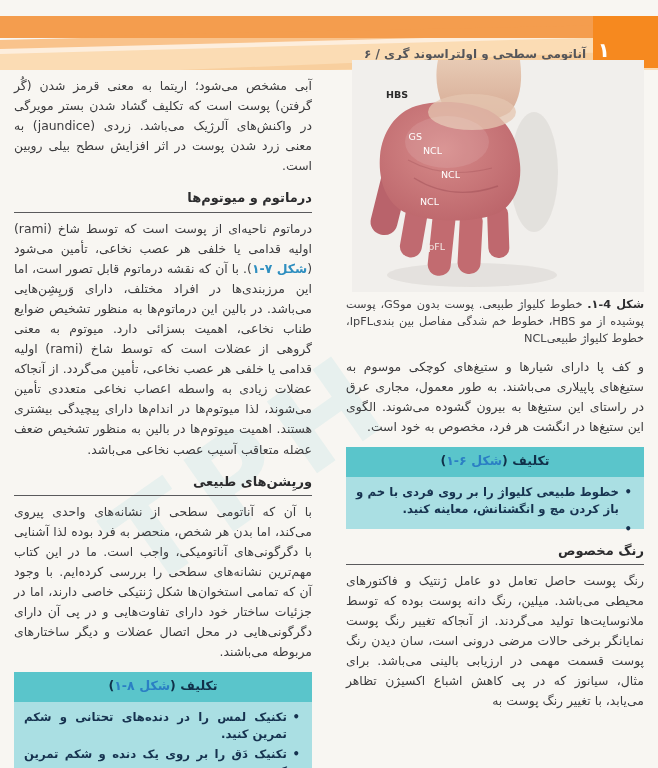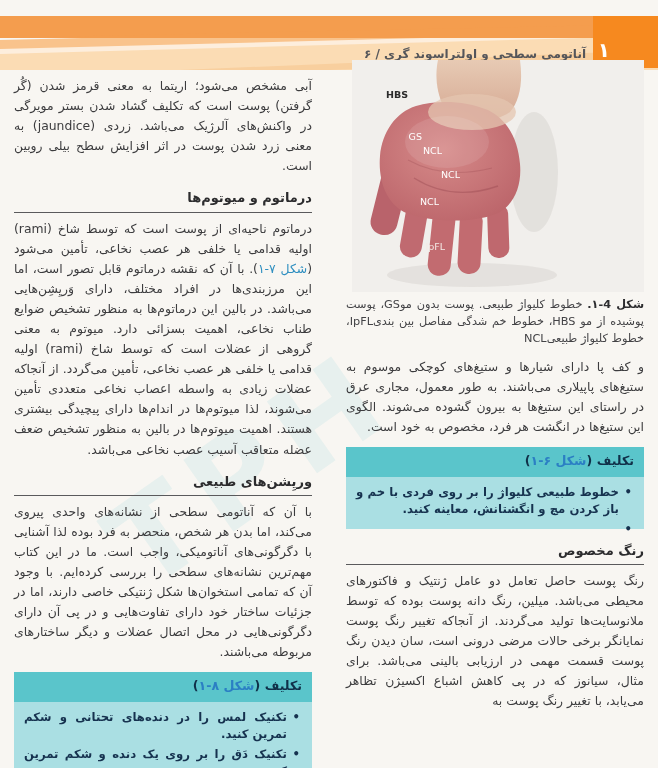--- a/index.html
+++ b/index.html
@@ -17,33 +17,33 @@
   .wm{position:absolute;top:400px;left:20px;width:460px;text-align:center;
       font-size:120px;font-weight:bold;letter-spacing:14px;color:rgba(72,193,205,0.09);
       transform:rotate(-35deg);pointer-events:none;user-select:none;}
 
   
   .col{position:absolute;width:298px;font-size:12.4px;line-height:1.62;color:#3c3c3e;text-align:justify;}
   .col-r{top:60px;right:14px;}
   .col-l{top:76px;right:346px;}
   p{margin:0 0 7px 0;}
   .indent{text-indent:15px;}
-  .fig-ref{color:#2f8fc0;}
+  .fig-ref{color:#2f8fc0;font-weight:bold;}
 
   .sec{font-weight:bold;font-size:13px;color:#2c2c2e;border-bottom:1.4px solid #5a5a5c;
        padding-bottom:3px;margin:11px 0 6px 0;}
 
   
   .figure-panel{width:292px;height:232px;background:#fde047;margin-bottom:5px;}
   .caption{font-size:11.3px;line-height:1.5;color:#434346;margin-bottom:9px;}
   .caption b{color:#2d2d2f;}
 
   
   .task{margin:10px 0 10px 0;}
-  .task-h{background:#5ac5cb;color:#103049;font-weight:bold;font-size:12.6px;padding:4px 10px 5px;text-align:right;}
+  .task-h{background:#5ac5cb;color:#103049;font-weight:bold;font-size:12.6px;padding:4px 10px 5px;text-align:center;}
   .task-h .ref{color:#2b7fc4;font-weight:bold;}
   .task-b{background:#aadfe3;padding:7px 12px 8px 10px;}
   .task-b .item{position:relative;padding-right:13px;font-size:11.7px;font-weight:bold;
                 color:#16324f;line-height:1.5;text-align:justify;margin-bottom:2px;}
   .task-b .item .bullet{position:absolute;right:0;top:0;}
 </style>
 </head>
 <body>
 
 <div class="page">

